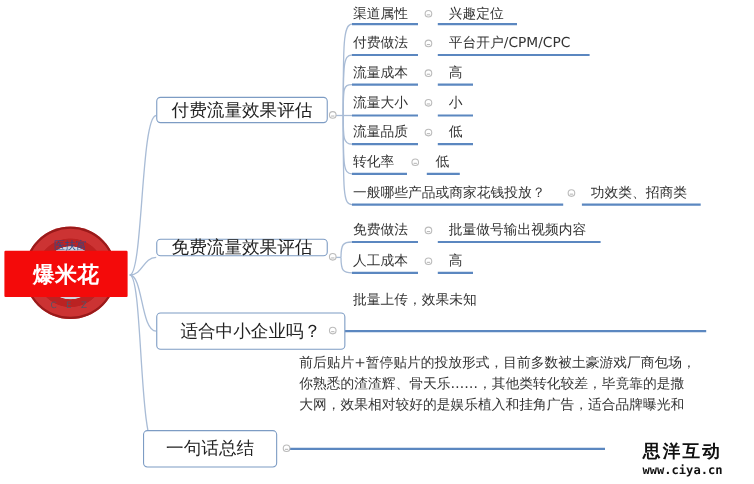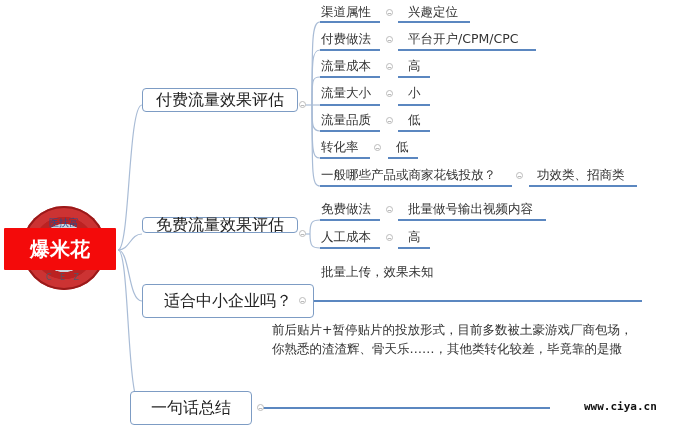--- a/index.html
+++ b/index.html
@@ -124,17 +124,19 @@
 <span class="collapse" style="left:386px;top:234px;"></span>
 <span class="leaf" style="left:408px;top:229px;">高</span>
 
 <div class="note" style="left:321px;top:262px;">
   <div>批量上传，效果未知</div>
 </div>
 
 <div class="note" style="left:272px;top:320px;">
   <div>前后贴片+暂停贴片的投放形式，目前多数被土豪游戏厂商包场，</div>
   <div>你熟悉的渣渣辉、骨天乐……，其他类转化较差，毕竟靠的是撒</div>
+  <div>大网，效果相对较好的是娱乐植入和挂角广告，适合品牌曝光和</div>
 </div>
 
 <div class="watermark">
+  <div class="wm1">思洋互动</div>
   <div class="wm2">www.ciya.cn</div>
 </div>
 
 </body></html>

